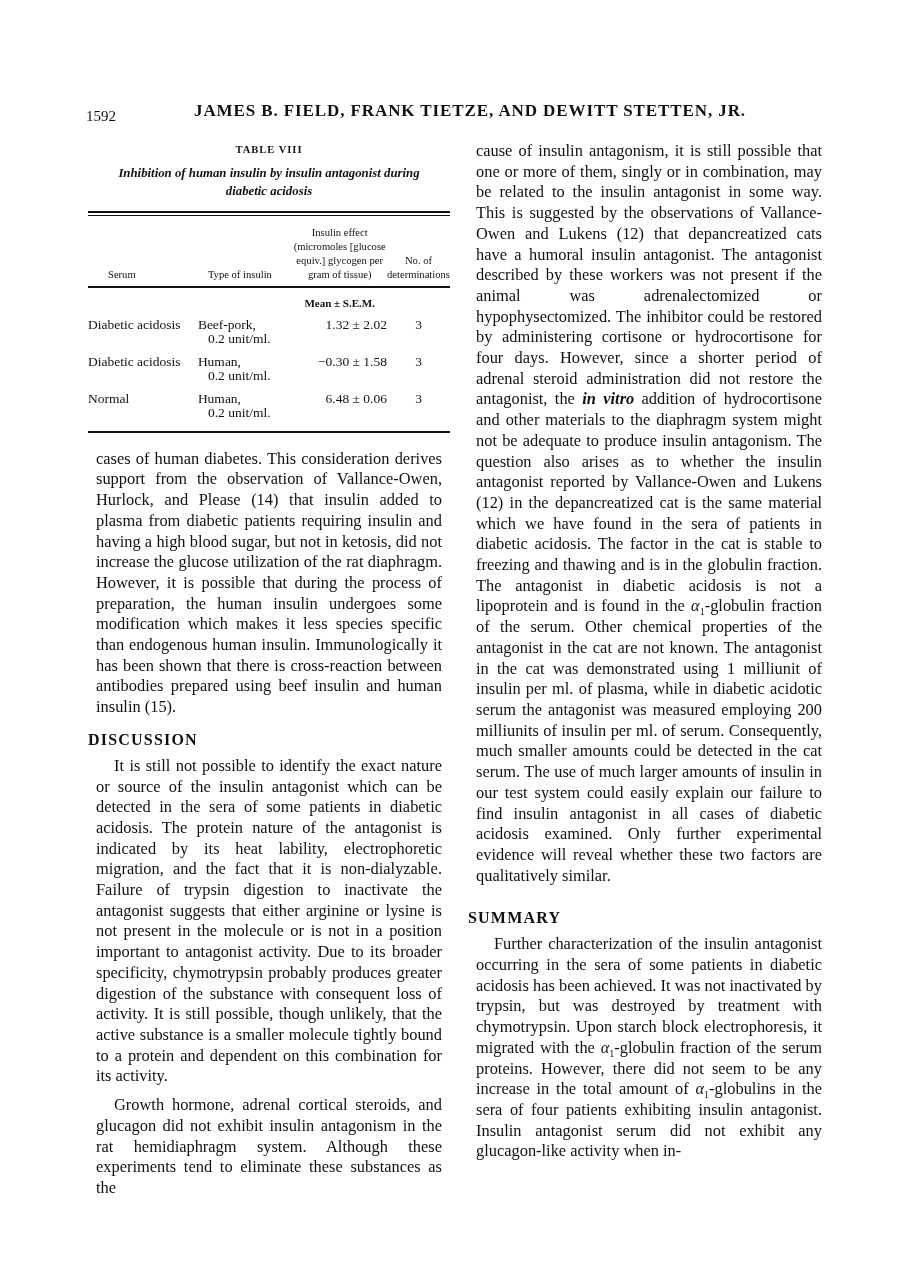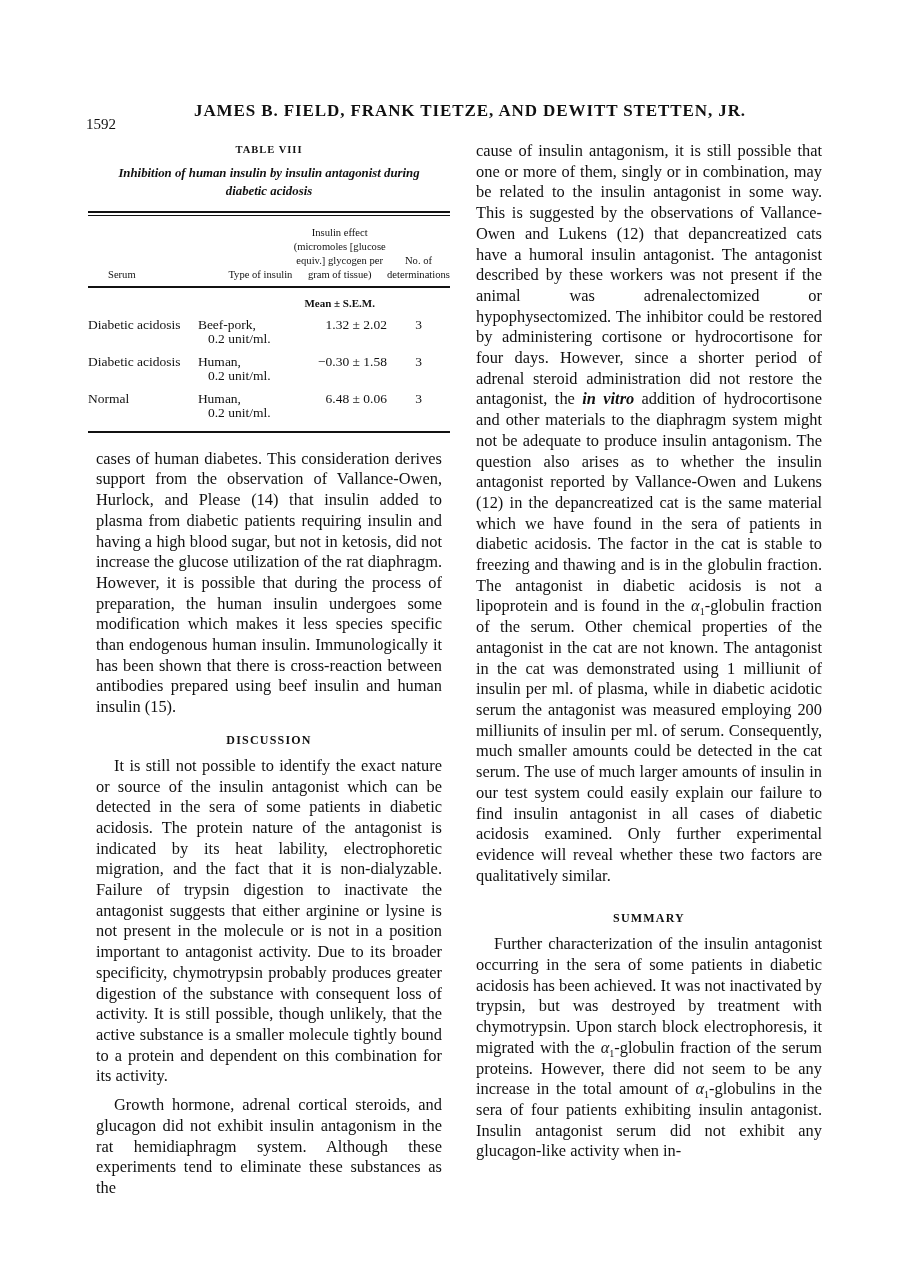--- a/index.html
+++ b/index.html
@@ -1,49 +1,49 @@
 <!DOCTYPE html>
 <html><head>
 <meta charset="utf-8">
 <style>
   html, body { margin: 0; padding: 0; background: #ffffff; }
   body {
     width: 912px; height: 1266px; position: relative; overflow: hidden;
     font-family: "Liberation Serif", "DejaVu Serif", serif; color: #111;
   }
   .running-head { position: absolute; top: 100px; left: 86px; width: 750px; height: 20px; }
-  .page-num { position: absolute; left: 0; top: 16px; font-size: 15px; }
+  .page-num { position: absolute; left: 0; top: 8px; font-size: 15px; }
   .authors { position: absolute; left: 108px; top: 1px; font-size: 17px; letter-spacing: 0.9px; font-weight: bold; }
 
   .col { position: absolute; width: 362px; font-size: 16.4px; line-height: 20.7px; text-align: justify; }
   .col-left { left: 88px; top: 140px; }
   .col-right { left: 468px; top: 133px; }
 
   .table-label { text-align: center; font-size: 10.5px; font-weight: bold; letter-spacing: 1px; margin-bottom: 3px; }
   .table-caption { text-align: center; font-style: italic; font-weight: bold; font-size: 12.8px; line-height: 18px; padding: 0 12px; }
   .rule-double { border-top: 2px solid #111; margin-top: 11px; height: 2px; border-bottom: 1px solid #111; }
   table.data { width: 100%; border-collapse: collapse; font-size: 13.5px; line-height: 14px; }
   table.data th { font-weight: normal; font-size: 10.6px; line-height: 14px; vertical-align: bottom; padding: 10px 0 4px 0; }
   table.data th.c-serum { text-align: left; padding-left: 20px; }
-  table.data th.c-type { text-align: right; padding-left: 10px; }
+  table.data th.c-type { text-align: left; padding-left: 10px; }
   table.data th.c-effect { text-align: center; }
   table.data th.c-n { text-align: center; }
   .head-rule td { border-top: 2px solid #111; padding: 0; height: 0; }
   .subhead td { font-size: 11px; font-weight: bold; text-align: center; padding-top: 4px; padding-bottom: 0; line-height: 12px; }
   table.data td { vertical-align: top; padding: 0 0 9px 0; }
   td.serum { text-align: left; width: 118px; }
   td.type { text-align: left; width: 100px; }
   td.type .l2 { display: block; padding-left: 10px; }
   td.effect { text-align: right; width: 100px; }
   td.n { text-align: center; width: 34px; }
   .bottom-rule { border-top: 2px solid #111; margin-top: 2px; margin-bottom: 16px; }
 
   p { margin: 8px; }
   p.indent { text-indent: 18px; }
-  h2.section { font-size: 12px; font-weight: bold; letter-spacing: 1.2px; text-align: center; margin: 14px 0 6px 0; line-height: 16px; }
+  h2.section { font-size: 16px; font-weight: bold; letter-spacing: 1.2px; text-align: left; margin: 14px 0 6px 0; line-height: 16px; }
   .col-right h2.section { margin-top: 24px; margin-bottom: 6px; }
   em.iv { font-style: italic; font-weight: bold; }
   sub { font-size: 10px; line-height: 0; }
 </style>
 </head>
 <body>
 
 <div class="running-head">
   <span class="page-num">1592</span>
   <span class="authors">JAMES B. FIELD, FRANK TIETZE, AND DEWITT STETTEN, JR.</span>

